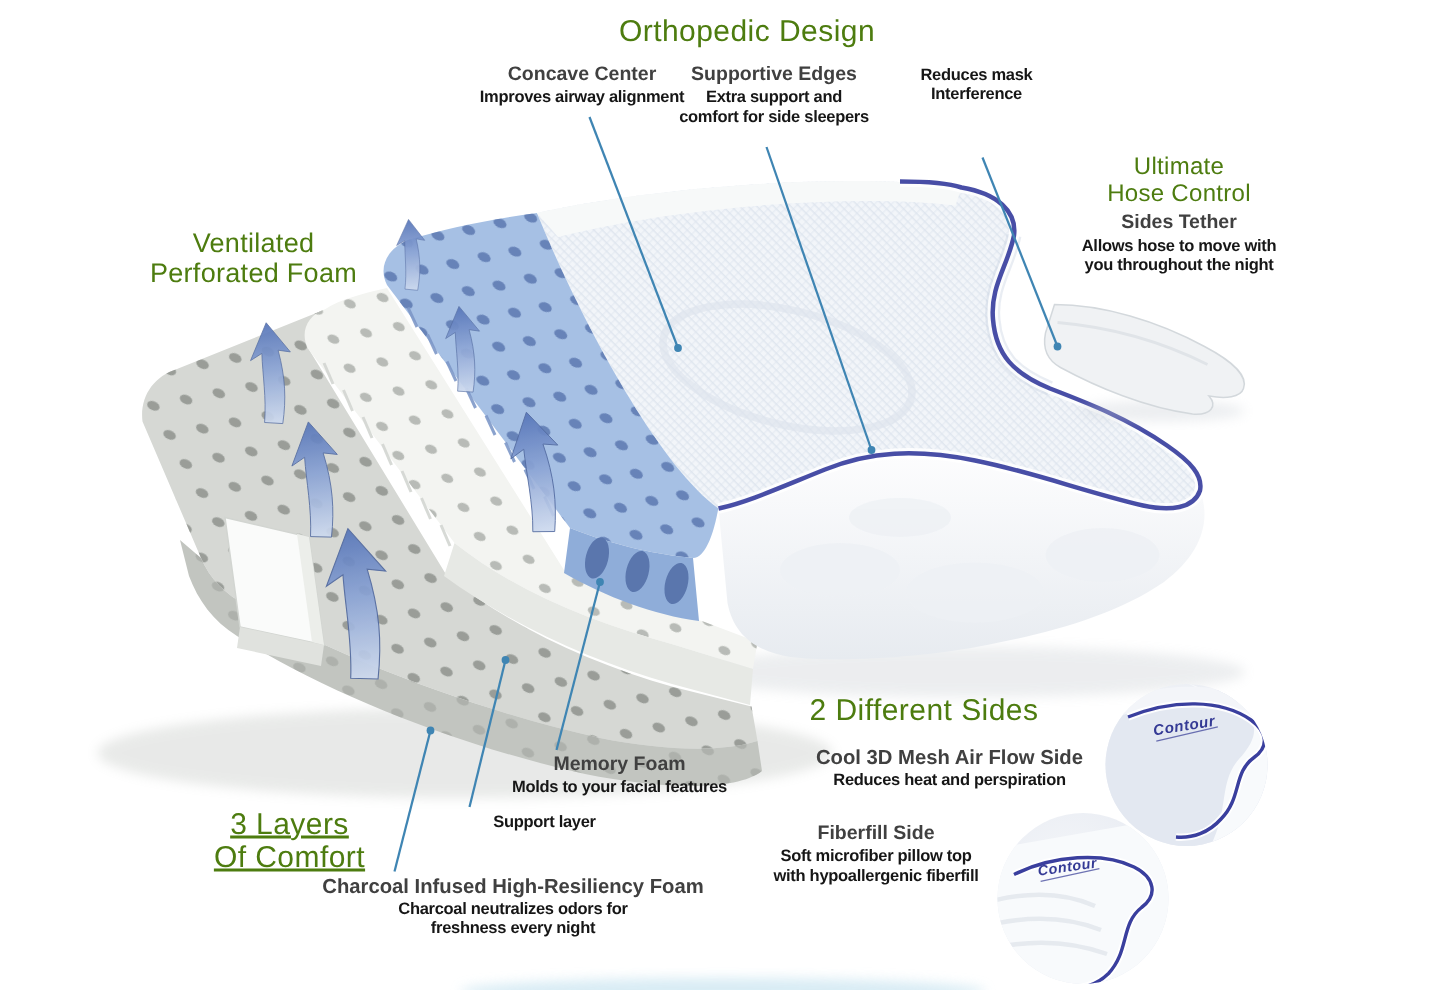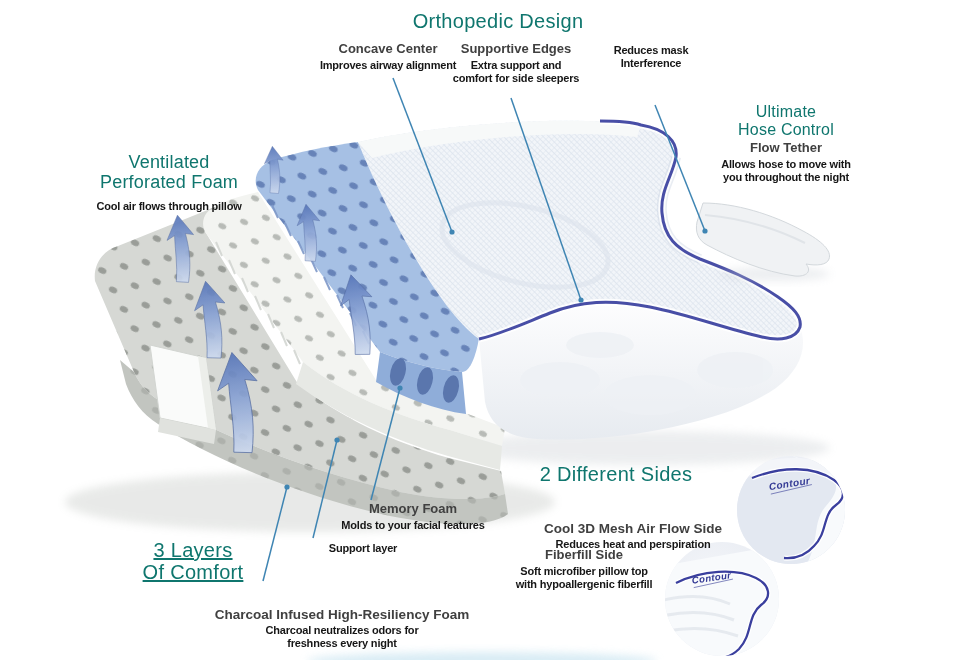--- a/index.html
+++ b/index.html
@@ -1,26 +1,26 @@
 <!DOCTYPE html>
 <html><head>
 <meta charset="utf-8">
 <style>
   html,body{margin:0;padding:0;background:#ffffff;}
   .stage{position:relative;width:960px;height:660px;background:#ffffff;overflow:hidden;
          font-family:"Liberation Sans", sans-serif;}
   .art{position:absolute;left:0;top:0;z-index:1;}
   .ann{position:absolute;z-index:2;text-align:center;}
   .pre{white-space:pre-line;}
-  .teal{color:#0f766e;font-weight:400;}
+  .teal{color:#4d7c0f;font-weight:400;}
   .teal-20{font-size:20px;line-height:1.08;letter-spacing:.3px;}
   .teal-18{font-size:16px;line-height:1.1;letter-spacing:.2px;}
   .teal-16{font-size:18px;line-height:1.1;letter-spacing:.2px;margin-top:35px;}
   .bt{color:#404040;font-weight:bold;font-size:13px;line-height:1.12;}
-  .bt-lg{font-size:13.5px;margin-top:24px;}
+  .bt-lg{font-size:13.5px;}
   .desc{color:#161616;font-weight:bold;font-size:11px;line-height:1.18;letter-spacing:-.2px;margin-top:2px;}
 </style>
 </head>
 <body>
 
 <div class="stage">
 
   <svg class="art" width="960" height="660" viewBox="0 0 960 660" aria-hidden="true">
     <defs>
       <linearGradient id="gArr" x1="0" y1="1" x2="0" y2="0">
@@ -249,29 +249,28 @@
   </div>
 
   <div class="ann" style="left:551px;top:42px;width:200px;">
     <div class="desc pre">Reduces mask
 Interference</div>
   </div>
 
   <div class="ann" style="left:686px;top:103px;width:200px;">
     <div class="teal teal-18 pre">Ultimate
 Hose Control</div>
-    <div class="bt" style="margin-top:3px;">Flow Tether</div>
+    <div class="bt" style="margin-top:3px;">Sides Tether</div>
     <div class="desc pre">Allows hose to move with
 you throughout the night</div>
   </div>
 
   <div class="ann" style="left:69px;top:118px;width:200px;">
     <div class="teal teal-16 pre">Ventilated
 Perforated Foam</div>
-    <div class="desc" style="margin-top:7px;">Cool air flows through pillow</div>
   </div>
 
   <div class="ann teal teal-20 pre" style="left:93px;top:540px;width:200px;text-decoration:underline;">3 Layers
 Of Comfort</div>
 
   <div class="ann" style="left:313px;top:502px;width:200px;">
     <div class="bt">Memory Foam</div>
     <div class="desc">Molds to your facial features</div>
   </div>
 

